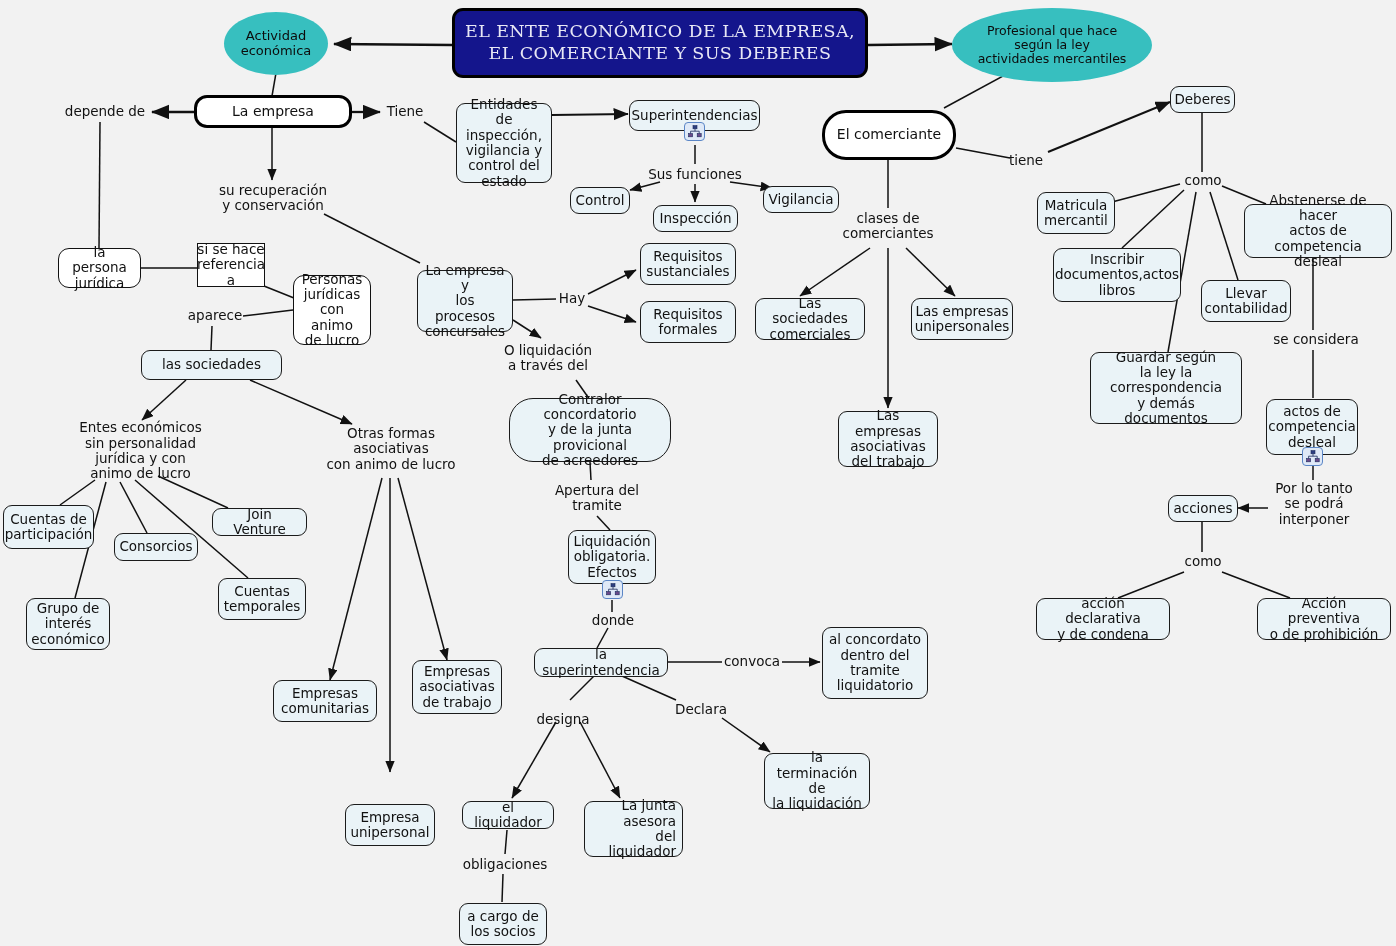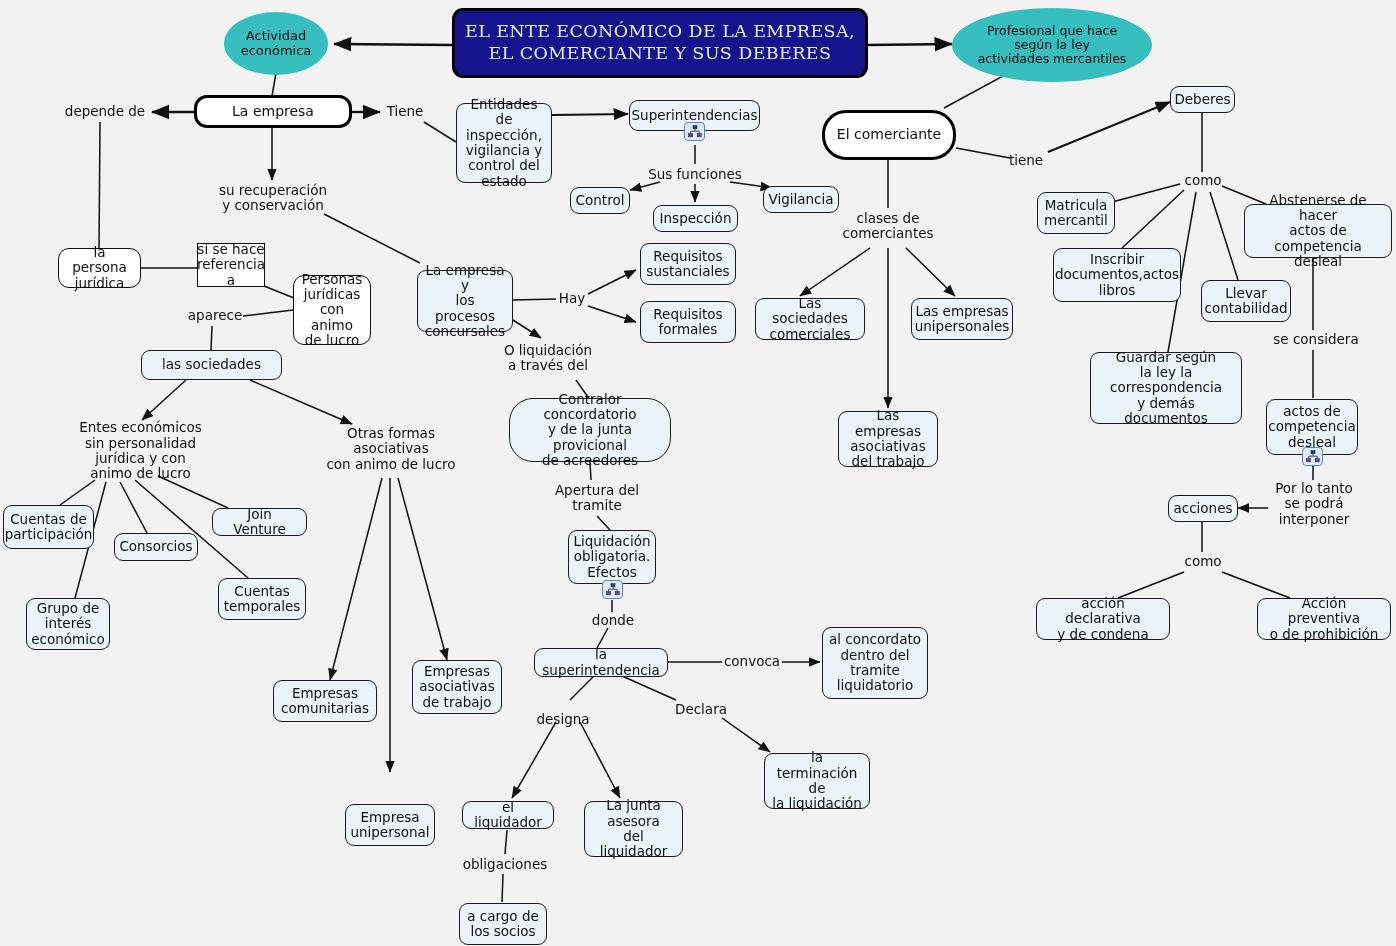--- a/index.html
+++ b/index.html
@@ -382,21 +382,21 @@
   <div class="link-label" style="left:673px;top:701px;width:56px;height:18px;">Declara</div>
 
   <div class="node n-std" style="left:764px;top:753px;width:106px;height:56px;">la terminación
 de
 la liquidación</div>
 
   <div class="link-label" style="left:534px;top:711px;width:58px;height:18px;">designa</div>
 
   <div class="node n-std" style="left:462px;top:801px;width:92px;height:28px;">el liquidador</div>
 
-  <div class="node n-std" style="left:584px;top:801px;width:99px;height:56px;">La junta
+  <div class="node n-std" style="left:584px;top:801px;width:99px;height:56px;text-align:right;">La junta
 asesora
 del liquidador</div>
 
   <div class="link-label" style="left:462px;top:856px;width:86px;height:18px;">obligaciones</div>
 
   <div class="node n-std" style="left:459px;top:903px;width:88px;height:42px;">a cargo de
 los socios</div>
 
   <div class="link-label" style="left:1002px;top:152px;width:48px;height:18px;">tiene</div>
 

